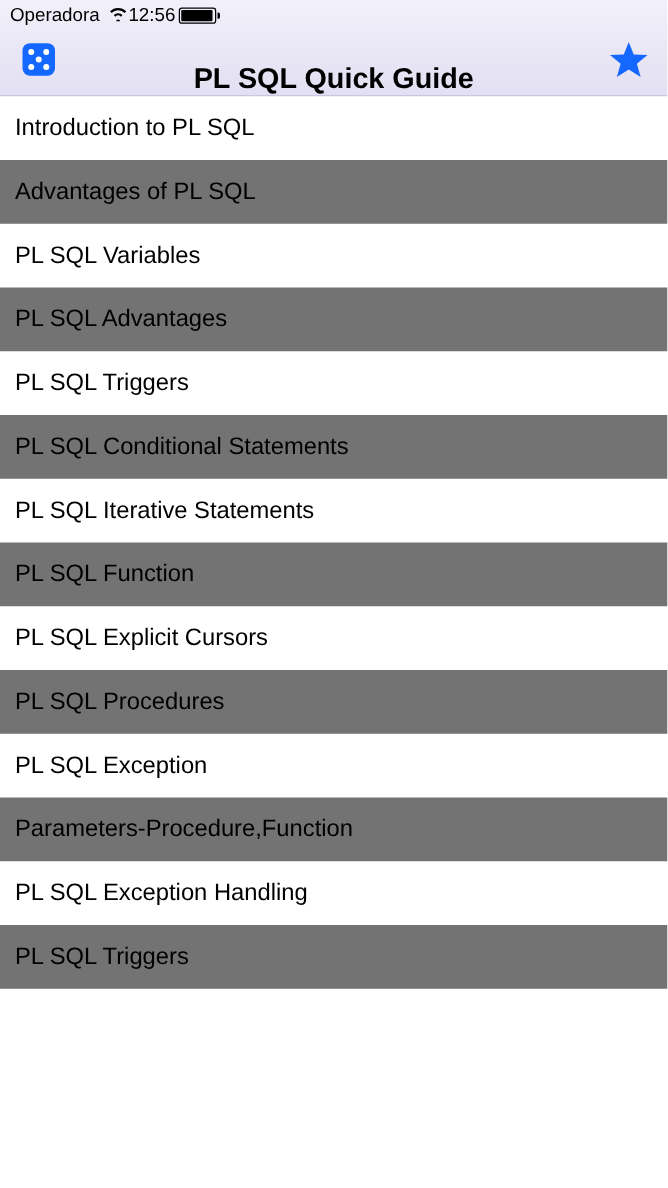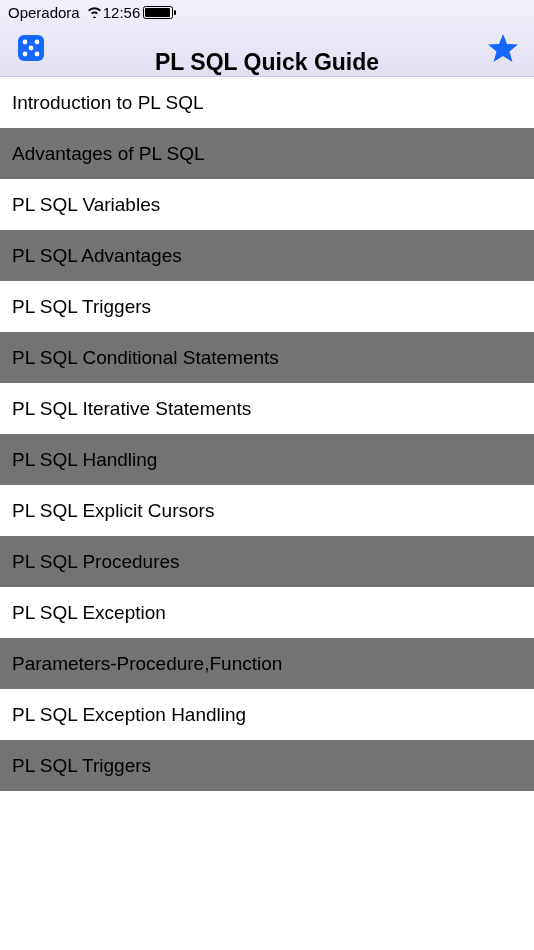--- a/index.html
+++ b/index.html
@@ -153,21 +153,21 @@
     <div class="list-item">
       <span>PL SQL Triggers</span>
     </div>
     <div class="list-item alt">
       <span>PL SQL Conditional Statements</span>
     </div>
     <div class="list-item">
       <span>PL SQL Iterative Statements</span>
     </div>
     <div class="list-item alt">
-      <span>PL SQL Handling</span>
+      <span>PL SQL Function</span>
     </div>
     <div class="list-item">
       <span>PL SQL Explicit Cursors</span>
     </div>
     <div class="list-item alt">
       <span>PL SQL Procedures</span>
     </div>
     <div class="list-item">
       <span>PL SQL Exception</span>
     </div>

